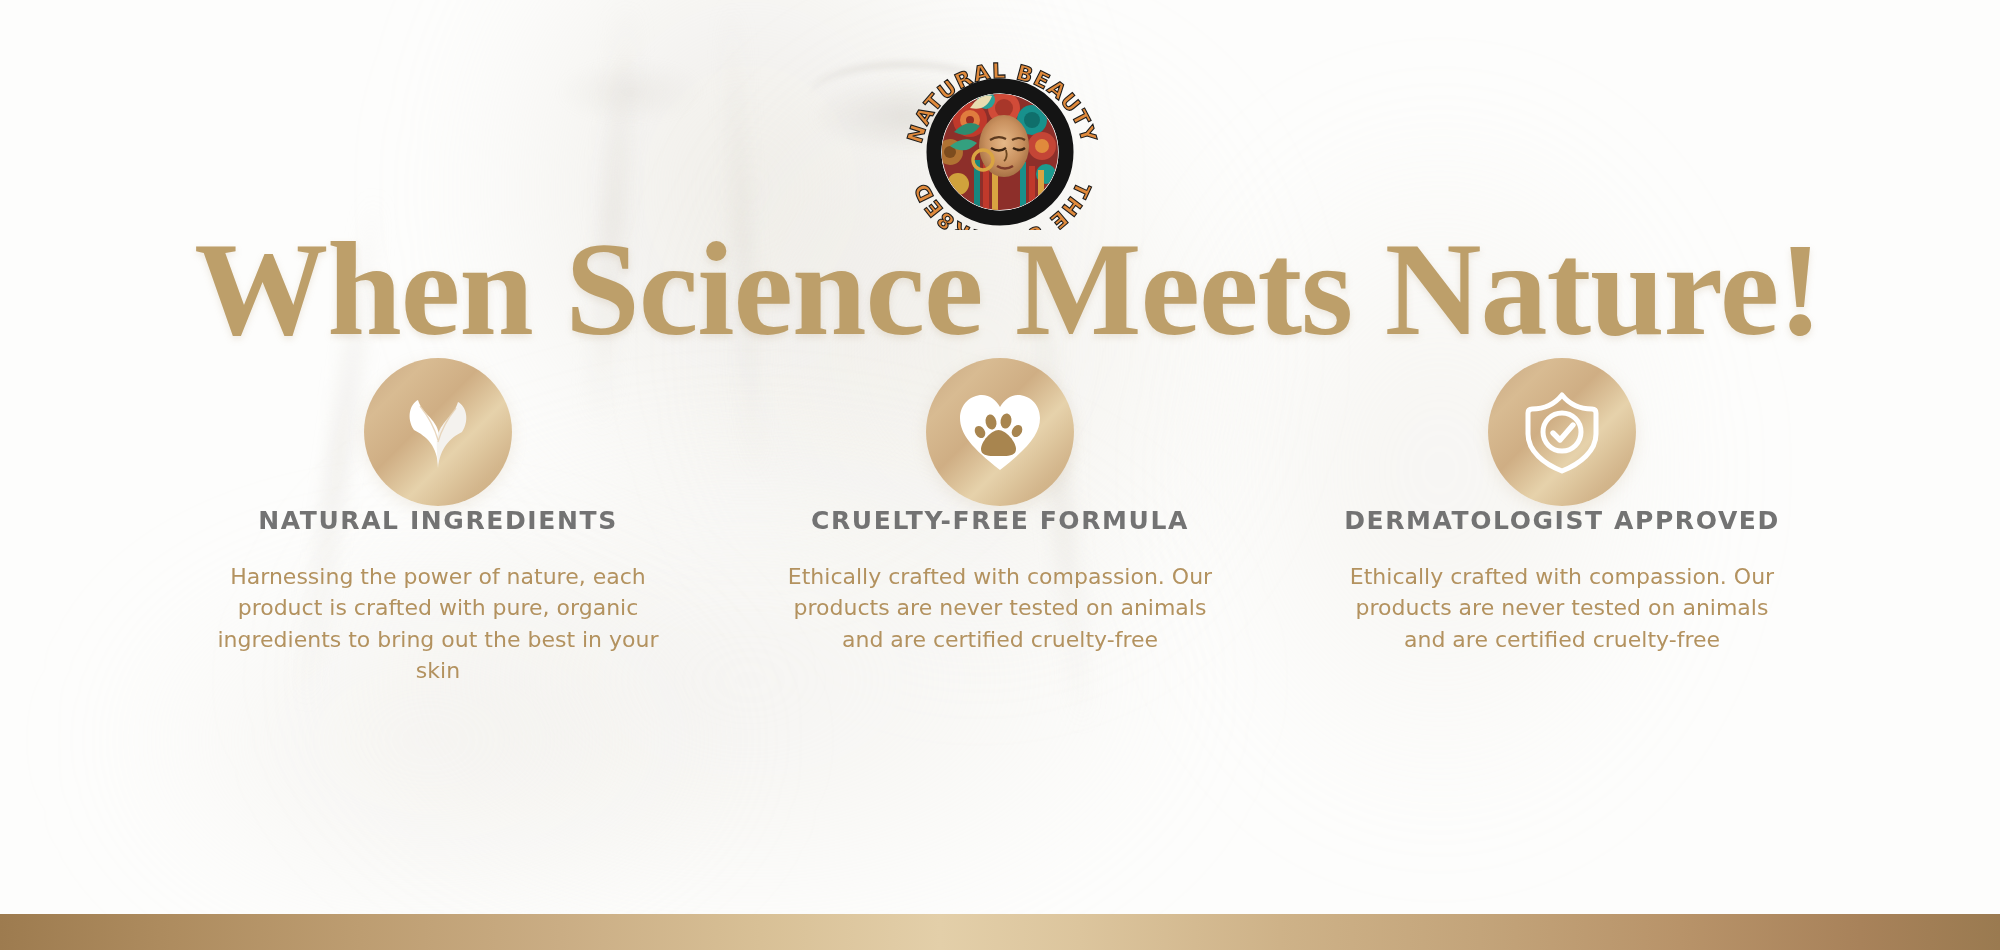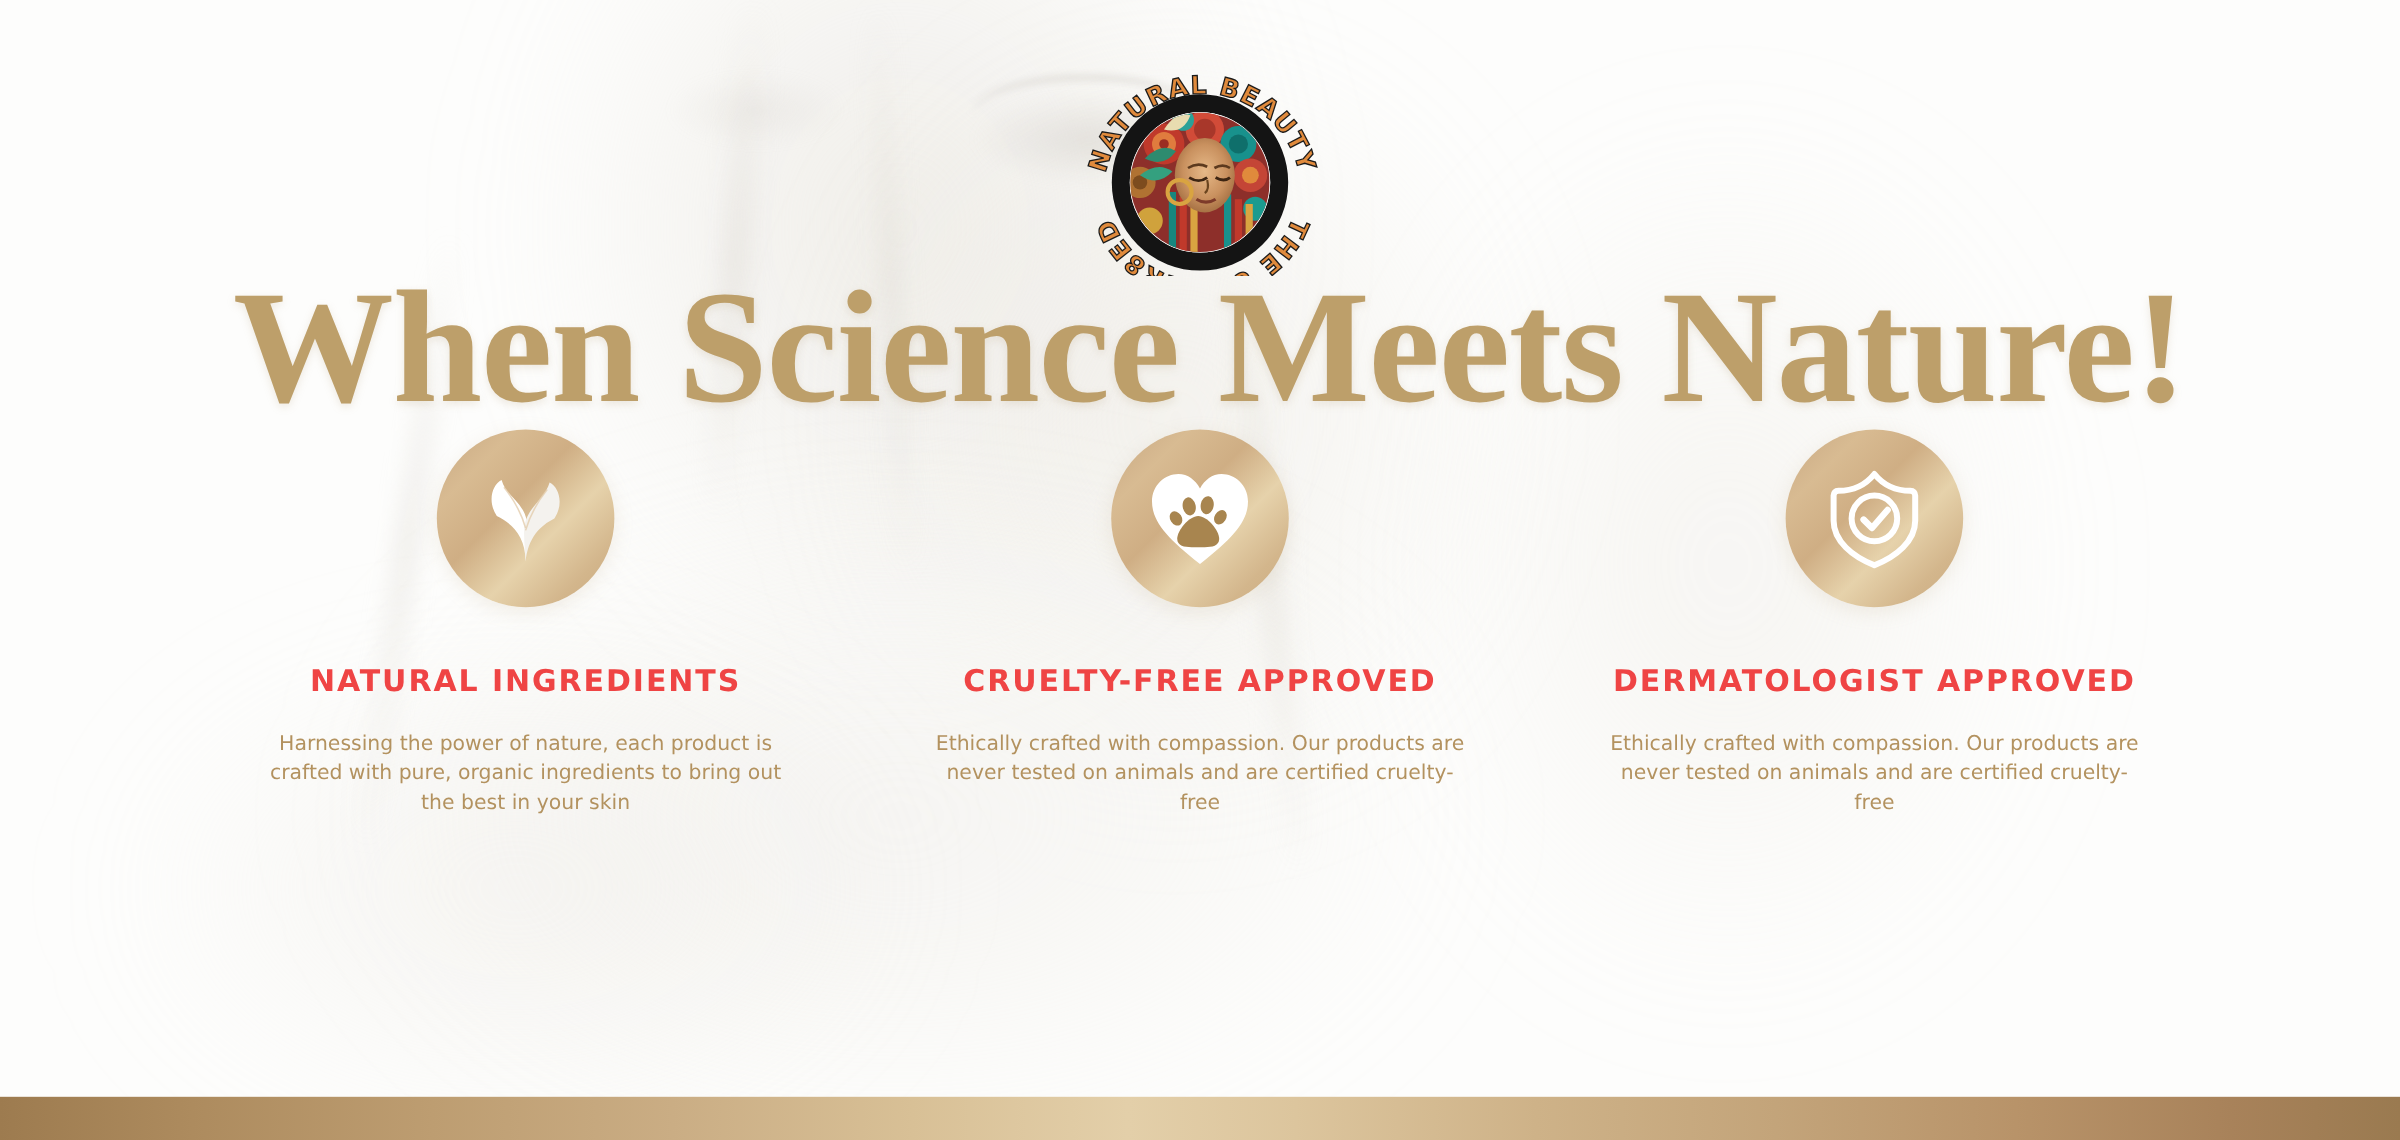--- a/index.html
+++ b/index.html
@@ -109,32 +109,31 @@
   .icon-circle {
     width:148px; height:148px;
     border-radius:50%;
     display:flex; align-items:center; justify-content:center;
     background:linear-gradient(135deg,#c8a882 0%,#d8bb92 22%,#cfae84 42%,#e6d2ab 62%,#d3b68c 82%,#c9a97f 100%);
     box-shadow:0 4px 16px rgba(190,165,125,.18);
   }
   .icon-circle svg { display:block; }
 
   .feature-title {
-    margin-top:47px;
     font-family:"DejaVu Sans", "Liberation Sans", sans-serif;
     font-size:25px;
     font-weight:bold;
     letter-spacing:1.6px;
-    color:#ef4444;
+    color:#737373;
     white-space:nowrap;
   }
   .feature-body {
     margin-top:26px;
     font-family:"DejaVu Sans", "Liberation Sans", sans-serif;
-    font-size:17px;
+    font-size:22px;
     line-height:1.43;
     font-weight:400;
     color:#b3925f;
     max-width:455px;
   }
 
   
   .gold-bar {
     position:absolute;
     left:0; right:0; bottom:0;
@@ -264,21 +263,21 @@
           <path d="M44 80 C 16 58, 4 44, 4 28 C 4 14, 15 5, 26 5 C 34 5, 40 10, 44 17 C 48 10, 54 5, 62 5 C 73 5, 84 14, 84 28 C 84 44, 72 58, 44 80 Z" fill="#ffffff"></path>
           <g fill="#a8854f">
             <ellipse cx="35" cy="32" rx="5.4" ry="7.6" transform="rotate(-12 35 32)"></ellipse>
             <ellipse cx="50" cy="31" rx="5.4" ry="7.6" transform="rotate(10 50 31)"></ellipse>
             <ellipse cx="24" cy="42" rx="4.8" ry="6.4" transform="rotate(-32 24 42)"></ellipse>
             <ellipse cx="61" cy="41" rx="4.8" ry="6.4" transform="rotate(32 61 41)"></ellipse>
             <path d="M42.5 40 C 50 40, 60 52, 60 59 C 60 65, 54 66, 48 66 L 37 66 C 31 66, 25 65, 25 59 C 25 52, 35 40, 42.5 40 Z"></path>
           </g>
         </svg>
       </div>
-      <div class="feature-title">CRUELTY-FREE APPROVED</div>
+      <div class="feature-title">CRUELTY-FREE FORMULA</div>
       <p class="feature-body">Ethically crafted with compassion. Our products are never tested on animals and are certified cruelty-free</p>
     </div>
 
     <div class="feature">
       <div class="icon-circle">
         <svg width="88" height="88" viewBox="0 0 88 88" aria-hidden="true">
           <path d="M44 7 C 52 17, 62 21, 74 21 C 76.5 21, 78 22.5, 78 25 L 78 46 C 78 63, 62 76, 44 83 C 26 76, 10 63, 10 46 L 10 25 C 10 22.5, 11.5 21, 14 21 C 26 21, 36 17, 44 7 Z" fill="none" stroke="#ffffff" stroke-width="5" stroke-linejoin="round"></path>
           <circle cx="44" cy="44" r="19" fill="none" stroke="#ffffff" stroke-width="5"></circle>
           <path d="M35 45 L 42 52 L 55 37" fill="none" stroke="#ffffff" stroke-width="5.4" stroke-linecap="round" stroke-linejoin="round"></path>
         </svg>

